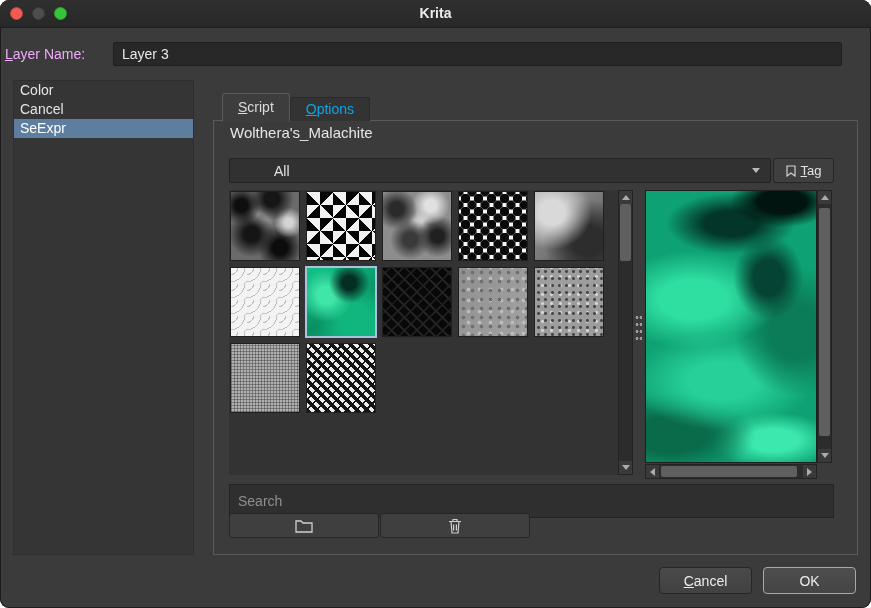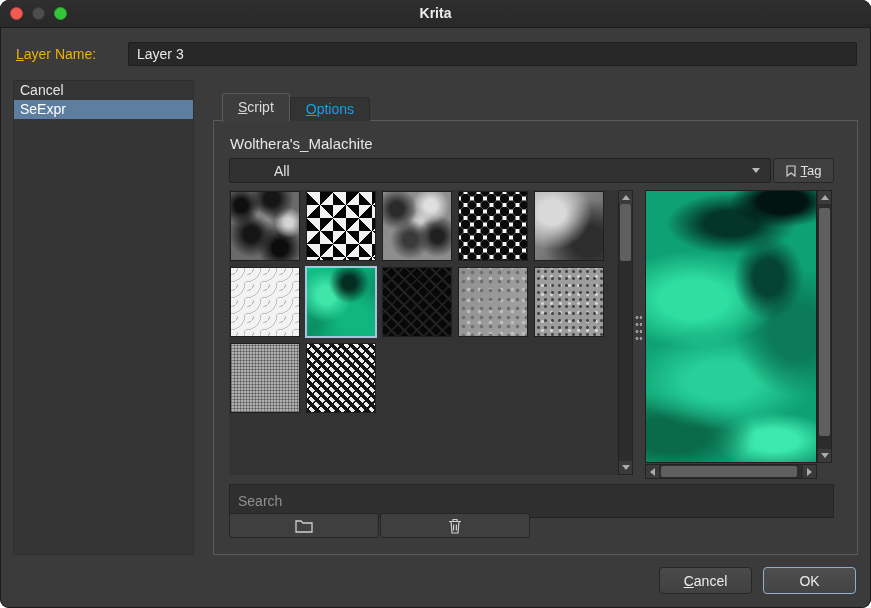--- a/index.html
+++ b/index.html
@@ -9,38 +9,38 @@
   
   .titlebar{position:absolute;left:0;top:0;right:0;height:27px;background:linear-gradient(#2f2f2f,#282828);border-bottom:1px solid #1d1d1d;}
   .title{position:absolute;inset:0;line-height:27px;text-align:center;color:#ececec;font-size:14px;font-weight:600;}
   .traffic{position:absolute;left:10px;top:7px;display:flex;gap:9px;}
   .tl{width:13px;height:13px;border-radius:50%;display:inline-block;}
   .tl.red{background:#ee5c53;border:1px solid #c8423c;box-sizing:border-box;}
   .tl.grey{background:#4d4d4d;border:1px solid #3c3c3c;box-sizing:border-box;}
   .tl.green{background:#37c53c;border:1px solid #27a42c;box-sizing:border-box;}
 
   
-  .layer-label{position:absolute;left:16px;top:46px;display:inline-block;color:#eab308;}
+  .layer-label{position:absolute;left:5px;top:46px;display:inline-block;color:#f0abfc;}
   .mnemonic::first-letter{text-decoration:underline;}
-  .text-input{position:absolute;left:128px;top:42px;width:729px;height:24px;background:#282828;border:1px solid #1e1e1e;border-radius:2px;color:#e8e8e8;font-family:"Liberation Sans",sans-serif;font-size:14px;padding:0 8px;box-sizing:border-box;outline:none;}
+  .text-input{position:absolute;left:113px;top:42px;width:729px;height:24px;background:#282828;border:1px solid #1e1e1e;border-radius:2px;color:#e8e8e8;font-family:"Liberation Sans",sans-serif;font-size:14px;padding:0 8px;box-sizing:border-box;outline:none;}
 
   
   .gen-list{position:absolute;left:13px;top:80px;width:181px;height:475px;background:#353535;border:1px solid #2e2e2e;box-sizing:border-box;overflow:hidden;}
   .gl-item{height:19px;line-height:19px;padding-left:6px;color:#e4e4e4;cursor:default;}
   .gl-item.selected{background:#5d7e9e;color:#ffffff;}
 
   
   .tabs{position:absolute;left:222px;top:93px;height:28px;display:flex;align-items:flex-end;z-index:3;}
   .tab{display:inline-block;padding:0 15px;border-radius:3px 3px 0 0;cursor:default;}
   .tab.active{height:27px;line-height:27px;background:#3d3d3d;border:1px solid #5a5a5a;border-bottom:1px solid #3d3d3d;margin-bottom:-1px;z-index:4;}
   .tab.inactive{height:23px;line-height:23px;background:#333333;border:1px solid #2a2a2a;border-bottom:none;color:#0ea5e9;}
 
   
   .panel{position:absolute;left:213px;top:120px;width:645px;height:435px;background:#3b3b3b;border:1px solid #5a5a5a;box-sizing:border-box;}
-  .pattern-name{position:absolute;left:16px;top:14px;font-size:15px;color:#e6e6e6;text-align:center;}
+  .pattern-name{position:absolute;left:16px;top:3px;font-size:15px;color:#e6e6e6;text-align:center;}
 
   .combo{position:absolute;left:15px;top:37px;width:542px;height:25px;background:#313131;border:1px solid #222222;border-radius:2px;box-sizing:border-box;display:flex;align-items:center;padding:0 8px;cursor:default;}
   .combo-value{flex:1;color:#e2e2e2;margin-left:36px;}
   .combo-arrow{width:0;height:0;border-left:4px solid transparent;border-right:4px solid transparent;border-top:5px solid #b9b9b9;margin-right:2px;}
 
   .tag-btn{position:absolute;left:559px;top:37px;width:61px;height:25px;background:#3f3f3f;border:1px solid #262626;border-radius:3px;box-sizing:border-box;color:#e2e2e2;font-family:"Liberation Sans",sans-serif;font-size:13px;display:flex;align-items:center;justify-content:center;gap:5px;padding:0;}
   .tag-btn .mnemonic{display:inline-block;}
 
   
   .grid-viewport{position:absolute;left:15px;top:69px;width:389px;height:285px;background:#333333;overflow:hidden;display:flex;flex-wrap:wrap;align-content:flex-start;gap:6px;padding:1px;box-sizing:border-box;}
@@ -146,20 +146,21 @@
       <span class="tl red"></span>
       <span class="tl grey"></span>
       <span class="tl green"></span>
     </div>
   </div>
 
   <span class="layer-label mnemonic">Layer Name:</span>
   <input class="text-input" type="text" value="Layer 3" style="">
 
   <div class="gen-list">
+    <div class="gl-item">Color</div>
     <div class="gl-item">Cancel</div>
     <div class="gl-item selected">SeExpr</div>
   </div>
 
   <div class="tabs">
     <div class="tab active mnemonic">Script</div>
     <div class="tab inactive mnemonic">Options</div>
   </div>
 
   <div class="panel">

